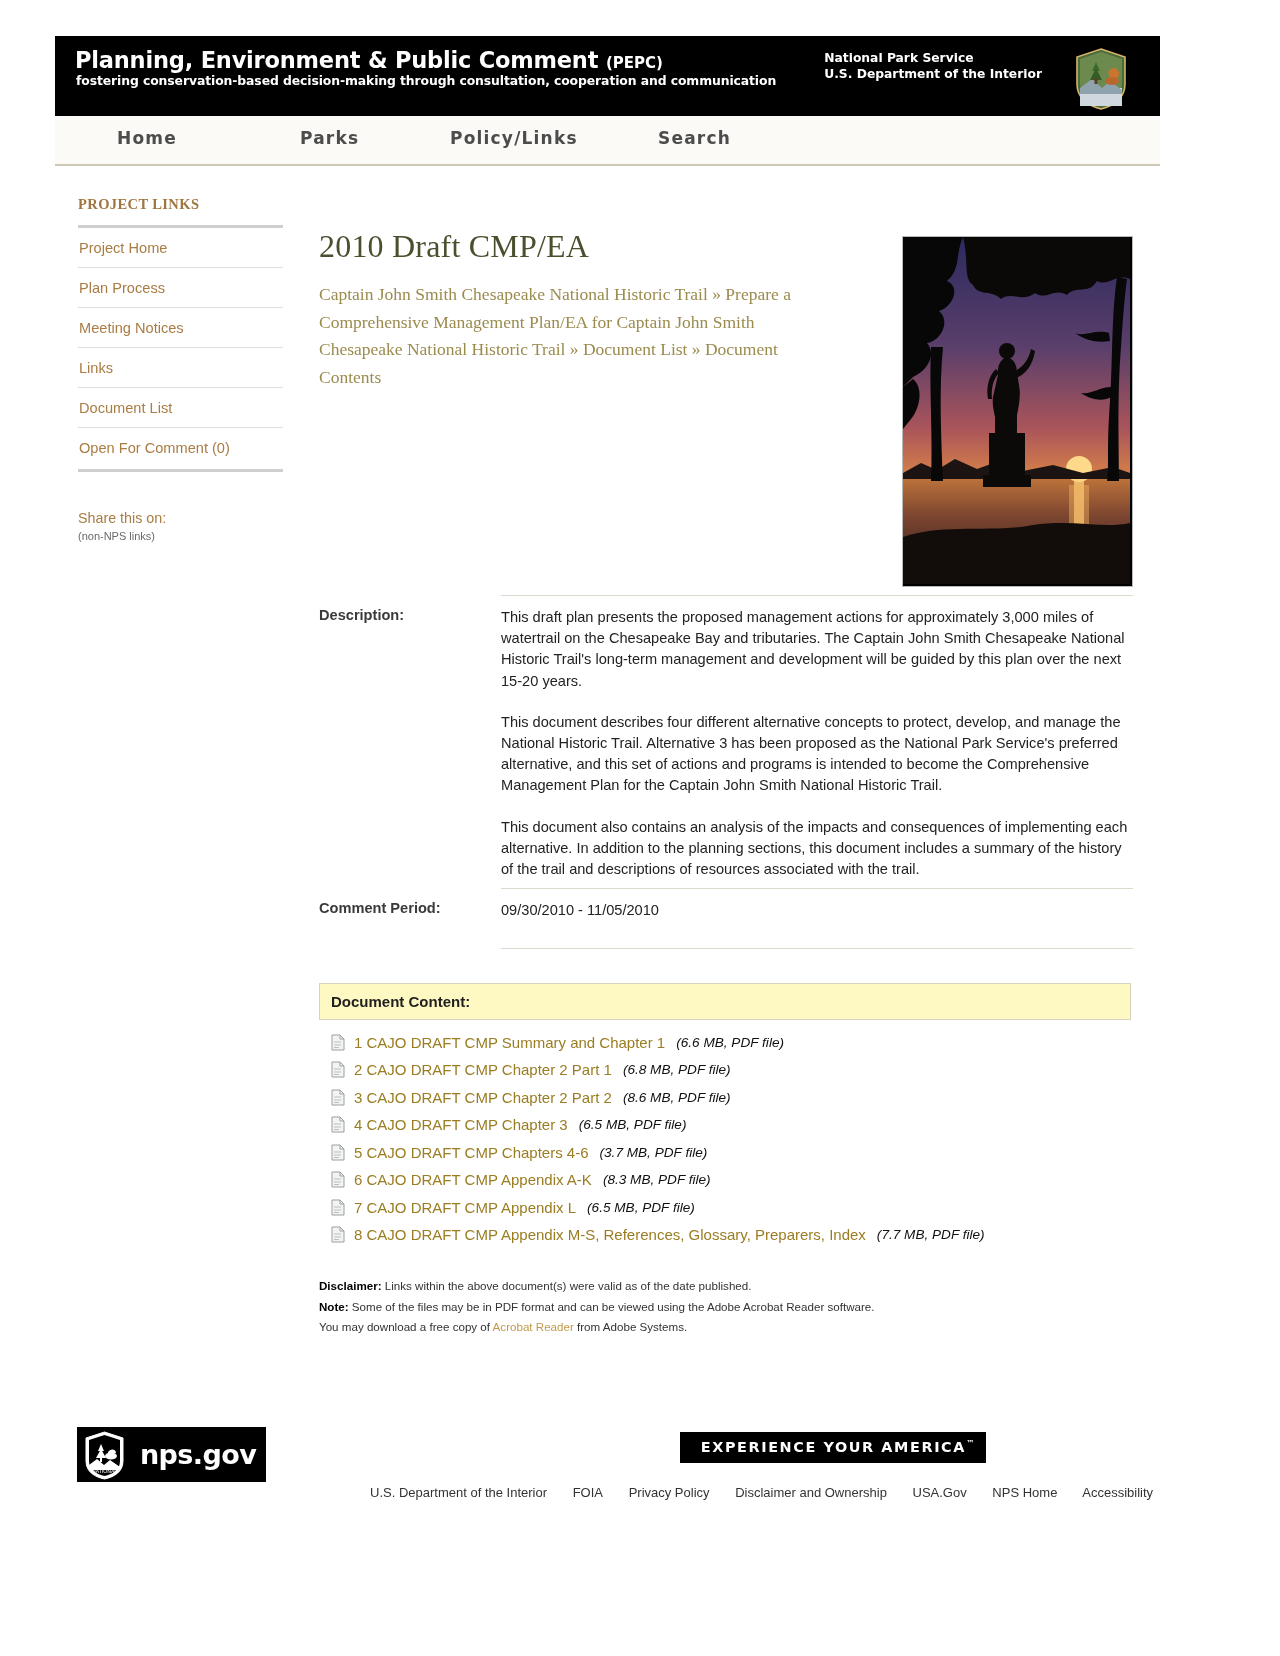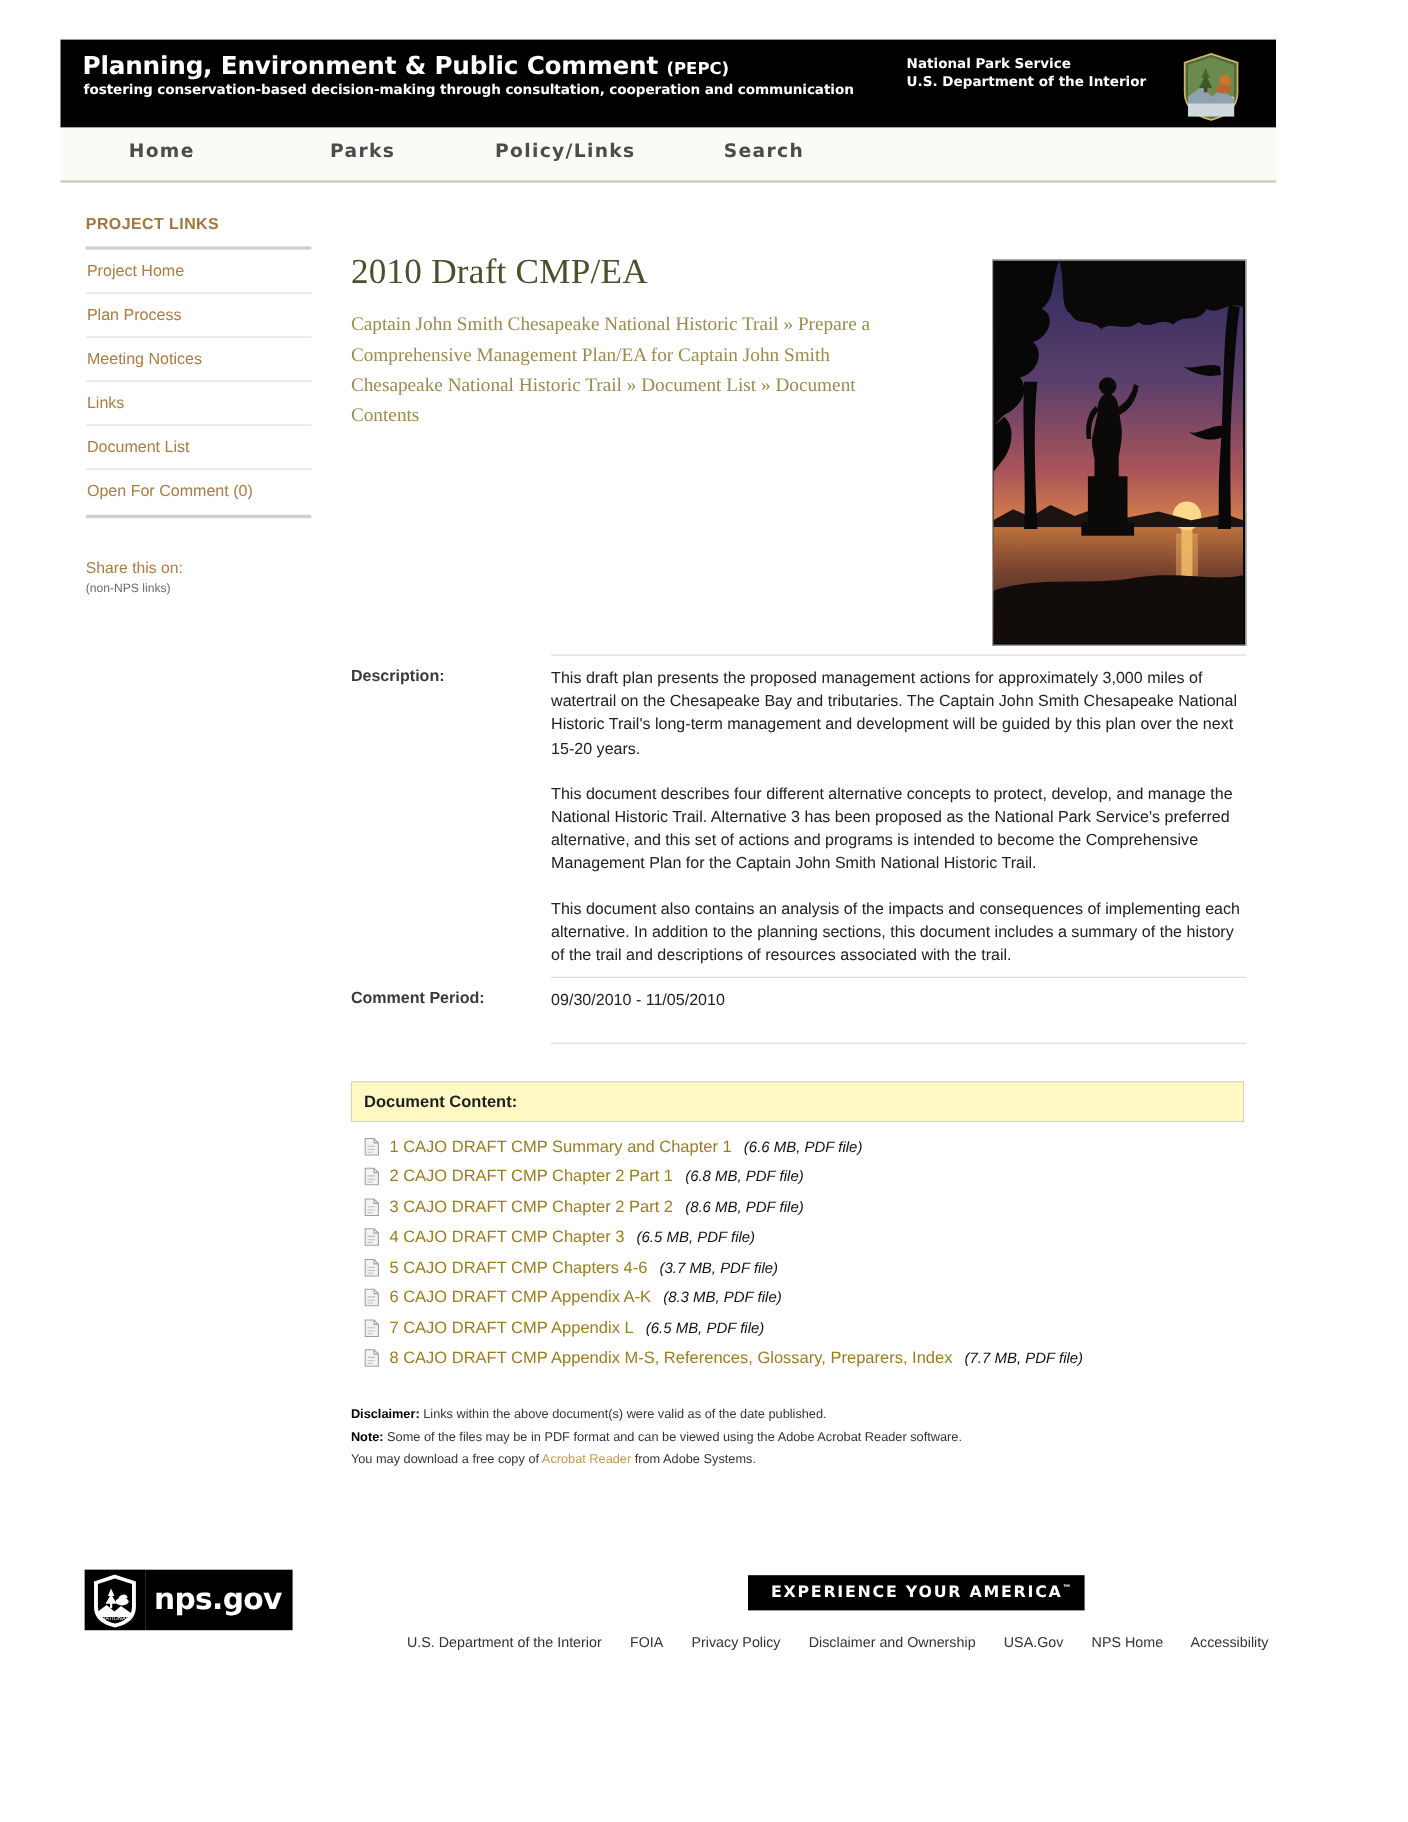--- a/index.html
+++ b/index.html
@@ -106,21 +106,21 @@
     left: 78px;
     top: 196px;
     width: 208px;
   }
   .sidebar-title {
     font-size: 14.5px;
     font-weight: bold;
     color: #a0763f;
     letter-spacing: 0.4px;
     margin-bottom: 12px;
-    font-family: Liberation Sans, sans-serif;
+    font-family: Liberation Serif, serif;
   }
   .side-rule {
     height: 3px;
     background: #cfcfcf;
     width: 205px;
   }
   .side-item {
     display: block;
     font-size: 14.6px;
     color: #a97c43;

